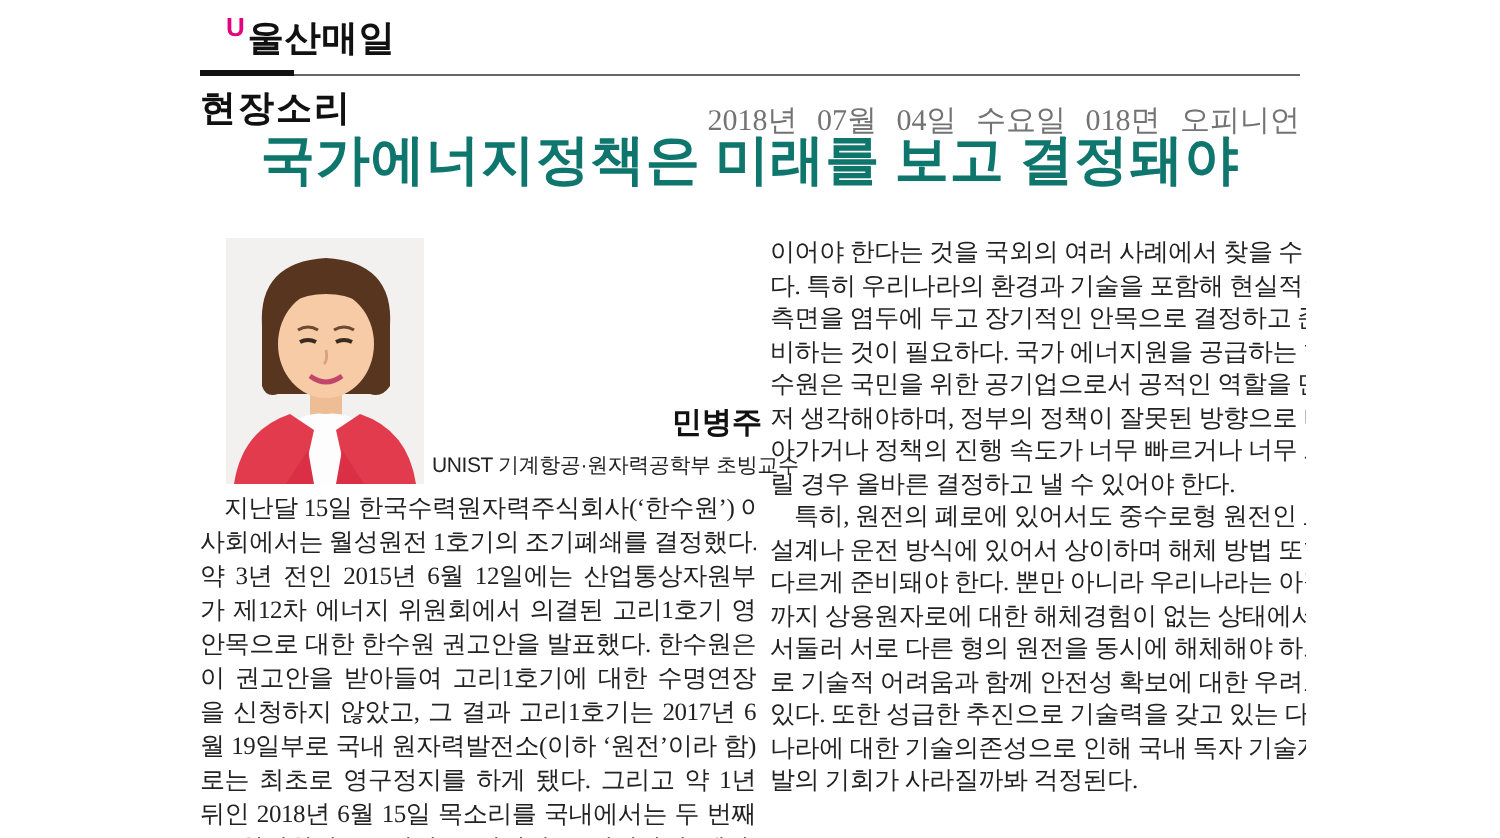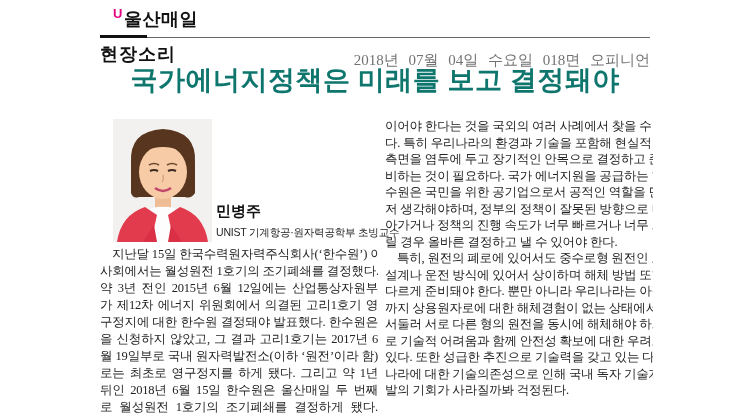--- a/index.html
+++ b/index.html
@@ -21,21 +21,21 @@
 
   
   .title{position:absolute;left:100px;top:62px;width:550px;margin:0;text-align:center;
          font-size:27px;font-weight:bold;letter-spacing:.5px;color:#0f766e;
          font-family:"Liberation Serif",serif;}
 
   
   .author{position:absolute;left:113px;top:119px;width:268px;height:123px;}
   .photo{position:absolute;left:0;top:0;width:99px;height:123px;display:block;}
   .author-info{position:absolute;left:103px;bottom:2px;width:165px;}
-  .author-name{font-family:"Liberation Sans",sans-serif;font-weight:bold;font-size:15px;color:#111;}
+  .author-name{font-family:"Liberation Sans",sans-serif;font-weight:bold;font-size:15px;color:#111;text-align:right;}
   .author-affil{font-family:"Liberation Sans",sans-serif;font-size:10.5px;margin-top:5px;
                 color:#222;letter-spacing:-.2px;white-space:nowrap;}
 
   
   .col{position:absolute;color:#222;font-family:"Liberation Serif",serif;}
   .col-left{left:100px;top:246px;width:278px;font-size:12.5px;line-height:17px;}
   .col-right{left:385px;top:118px;width:268px;font-size:12.5px;line-height:16.5px;}
   .line{white-space:nowrap;overflow:hidden;text-align:justify;text-align-last:justify;
         letter-spacing:-.2px;}
   .line.indent{text-indent:12px;}
@@ -92,25 +92,26 @@
       <div class="author-name">민병주</div>
       <div class="author-affil">UNIST 기계항공·원자력공학부 초빙교수</div>
     </div>
   </div>
 
   <div class="col col-left" id="col-left">
       <div class="line indent">지난달 15일 한국수력원자력주식회사(‘한수원’) 이</div>
       <div class="line">사회에서는 월성원전 1호기의 조기폐쇄를 결정했다.</div>
       <div class="line">약 3년 전인 2015년 6월 12일에는 산업통상자원부</div>
       <div class="line">가 제12차 에너지 위원회에서 의결된 고리1호기 영</div>
-      <div class="line">구정지에 대한 한수원 결정돼야 발표했다. 한수원은</div>
+      <div class="line">안목으로 대한 한수원 권고안을 발표했다. 한수원은</div>
+      <div class="line">이 권고안을 받아들여 고리1호기에 대한 수명연장</div>
       <div class="line">을 신청하지 않았고, 그 결과 고리1호기는 2017년 6</div>
       <div class="line">월 19일부로 국내 원자력발전소(이하 ‘원전’이라 함)</div>
       <div class="line">로는 최초로 영구정지를 하게 됐다. 그리고 약 1년</div>
-      <div class="line">뒤인 2018년 6월 15일 한수원은 울산매일 두 번째</div>
+      <div class="line">뒤인 2018년 6월 15일 목소리를 국내에서는 두 번째</div>
       <div class="line">로 월성원전 1호기의 조기폐쇄를 결정하게 됐다.</div>
     </div>
   <div class="col col-right" id="col-right">
       <div class="line">이어야 한다는 것을 국외의 여러 사례에서 찾을 수 있</div>
       <div class="line">다. 특히 우리나라의 환경과 기술을 포함해 현실적인</div>
       <div class="line">측면을 염두에 두고 장기적인 안목으로 결정하고 준</div>
       <div class="line">비하는 것이 필요하다. 국가 에너지원을 공급하는 한</div>
       <div class="line">수원은 국민을 위한 공기업으로서 공적인 역할을 먼</div>
       <div class="line">저 생각해야하며, 정부의 정책이 잘못된 방향으로 나</div>
       <div class="line">아가거나 정책의 진행 속도가 너무 빠르거나 너무 느</div>

